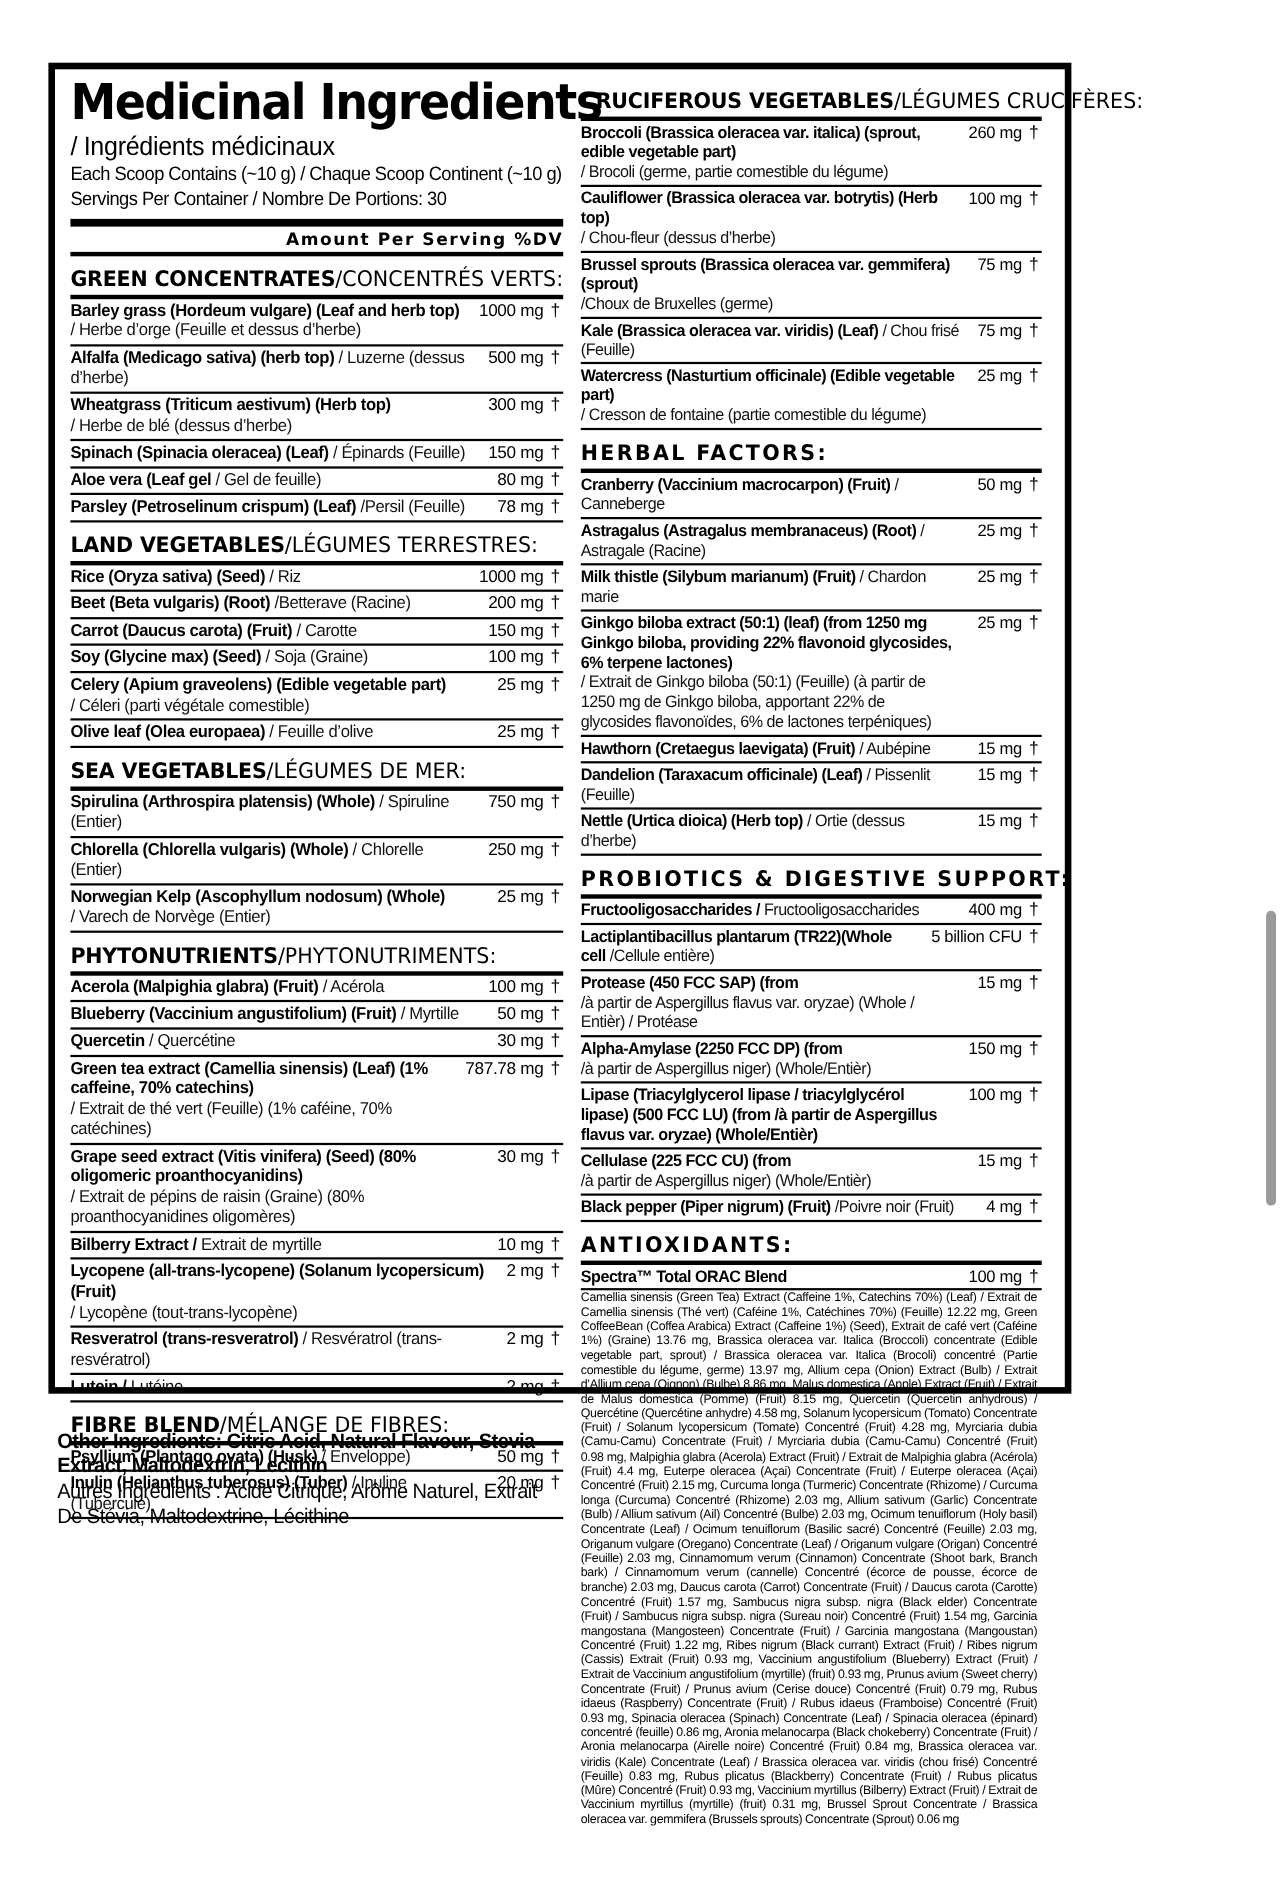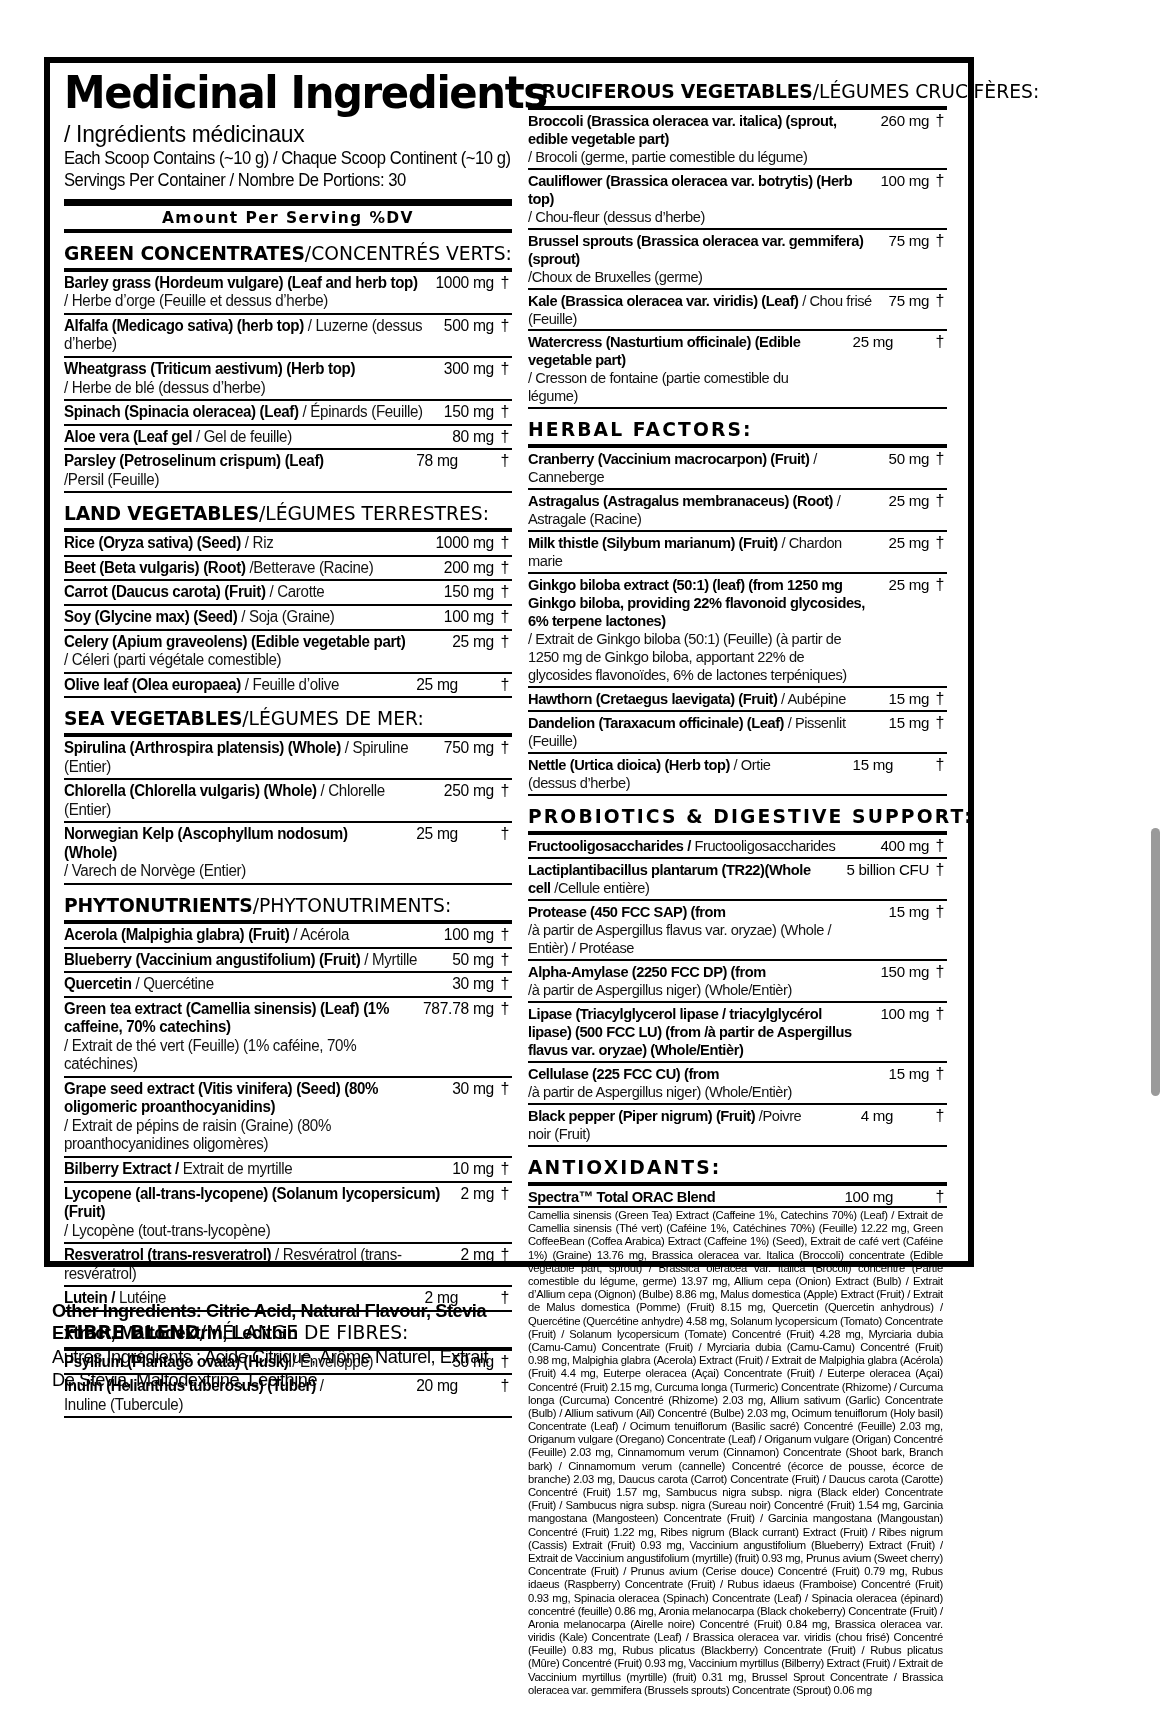--- a/index.html
+++ b/index.html
@@ -45,21 +45,21 @@
   .serving-line {
     font-size: 17.5px; font-weight: 400;
     letter-spacing: -0.5px; line-height: 1.25;
     transform: scaleX(0.95); transform-origin: left;
     white-space: nowrap;
   }
   .rule-thick { border-top: 7px solid #000; margin: 7px 0 0 0; }
   .rule-med   { border-top: 4px solid #000; }
 
   .amt-header {
-    text-align: center;
+    text-align: right;
     font-family: "DejaVu Sans", sans-serif;
     font-weight: bold;
     font-size: 15.5px;
     letter-spacing: 1.4px;
     padding: 3px 0 2px 0;
   }
 
   
   .sec-head {
     font-family: "DejaVu Sans", sans-serif;
@@ -75,21 +75,21 @@
 
   
   .rows { border-top: 4px solid #000; }
   .row {
     display: flex;
     align-items: flex-start;
     border-bottom: 2px solid #000;
     padding: 2px 0 2px 0;
     min-height: 22px;
   }
-  .row:last-child { border-bottom: 2px solid #000; gap: 36px; }
+  .row:last-child { border-bottom: 2px solid #000; }
   .row .name {
     flex: 1 1 auto;
     font-size: 15.6px;
     line-height: 1.19;
     letter-spacing: -0.35px;
     padding-right: 6px;
     transform: scaleX(0.97);
     transform-origin: left;
   }
   .row .name b { font-weight: bold; }

